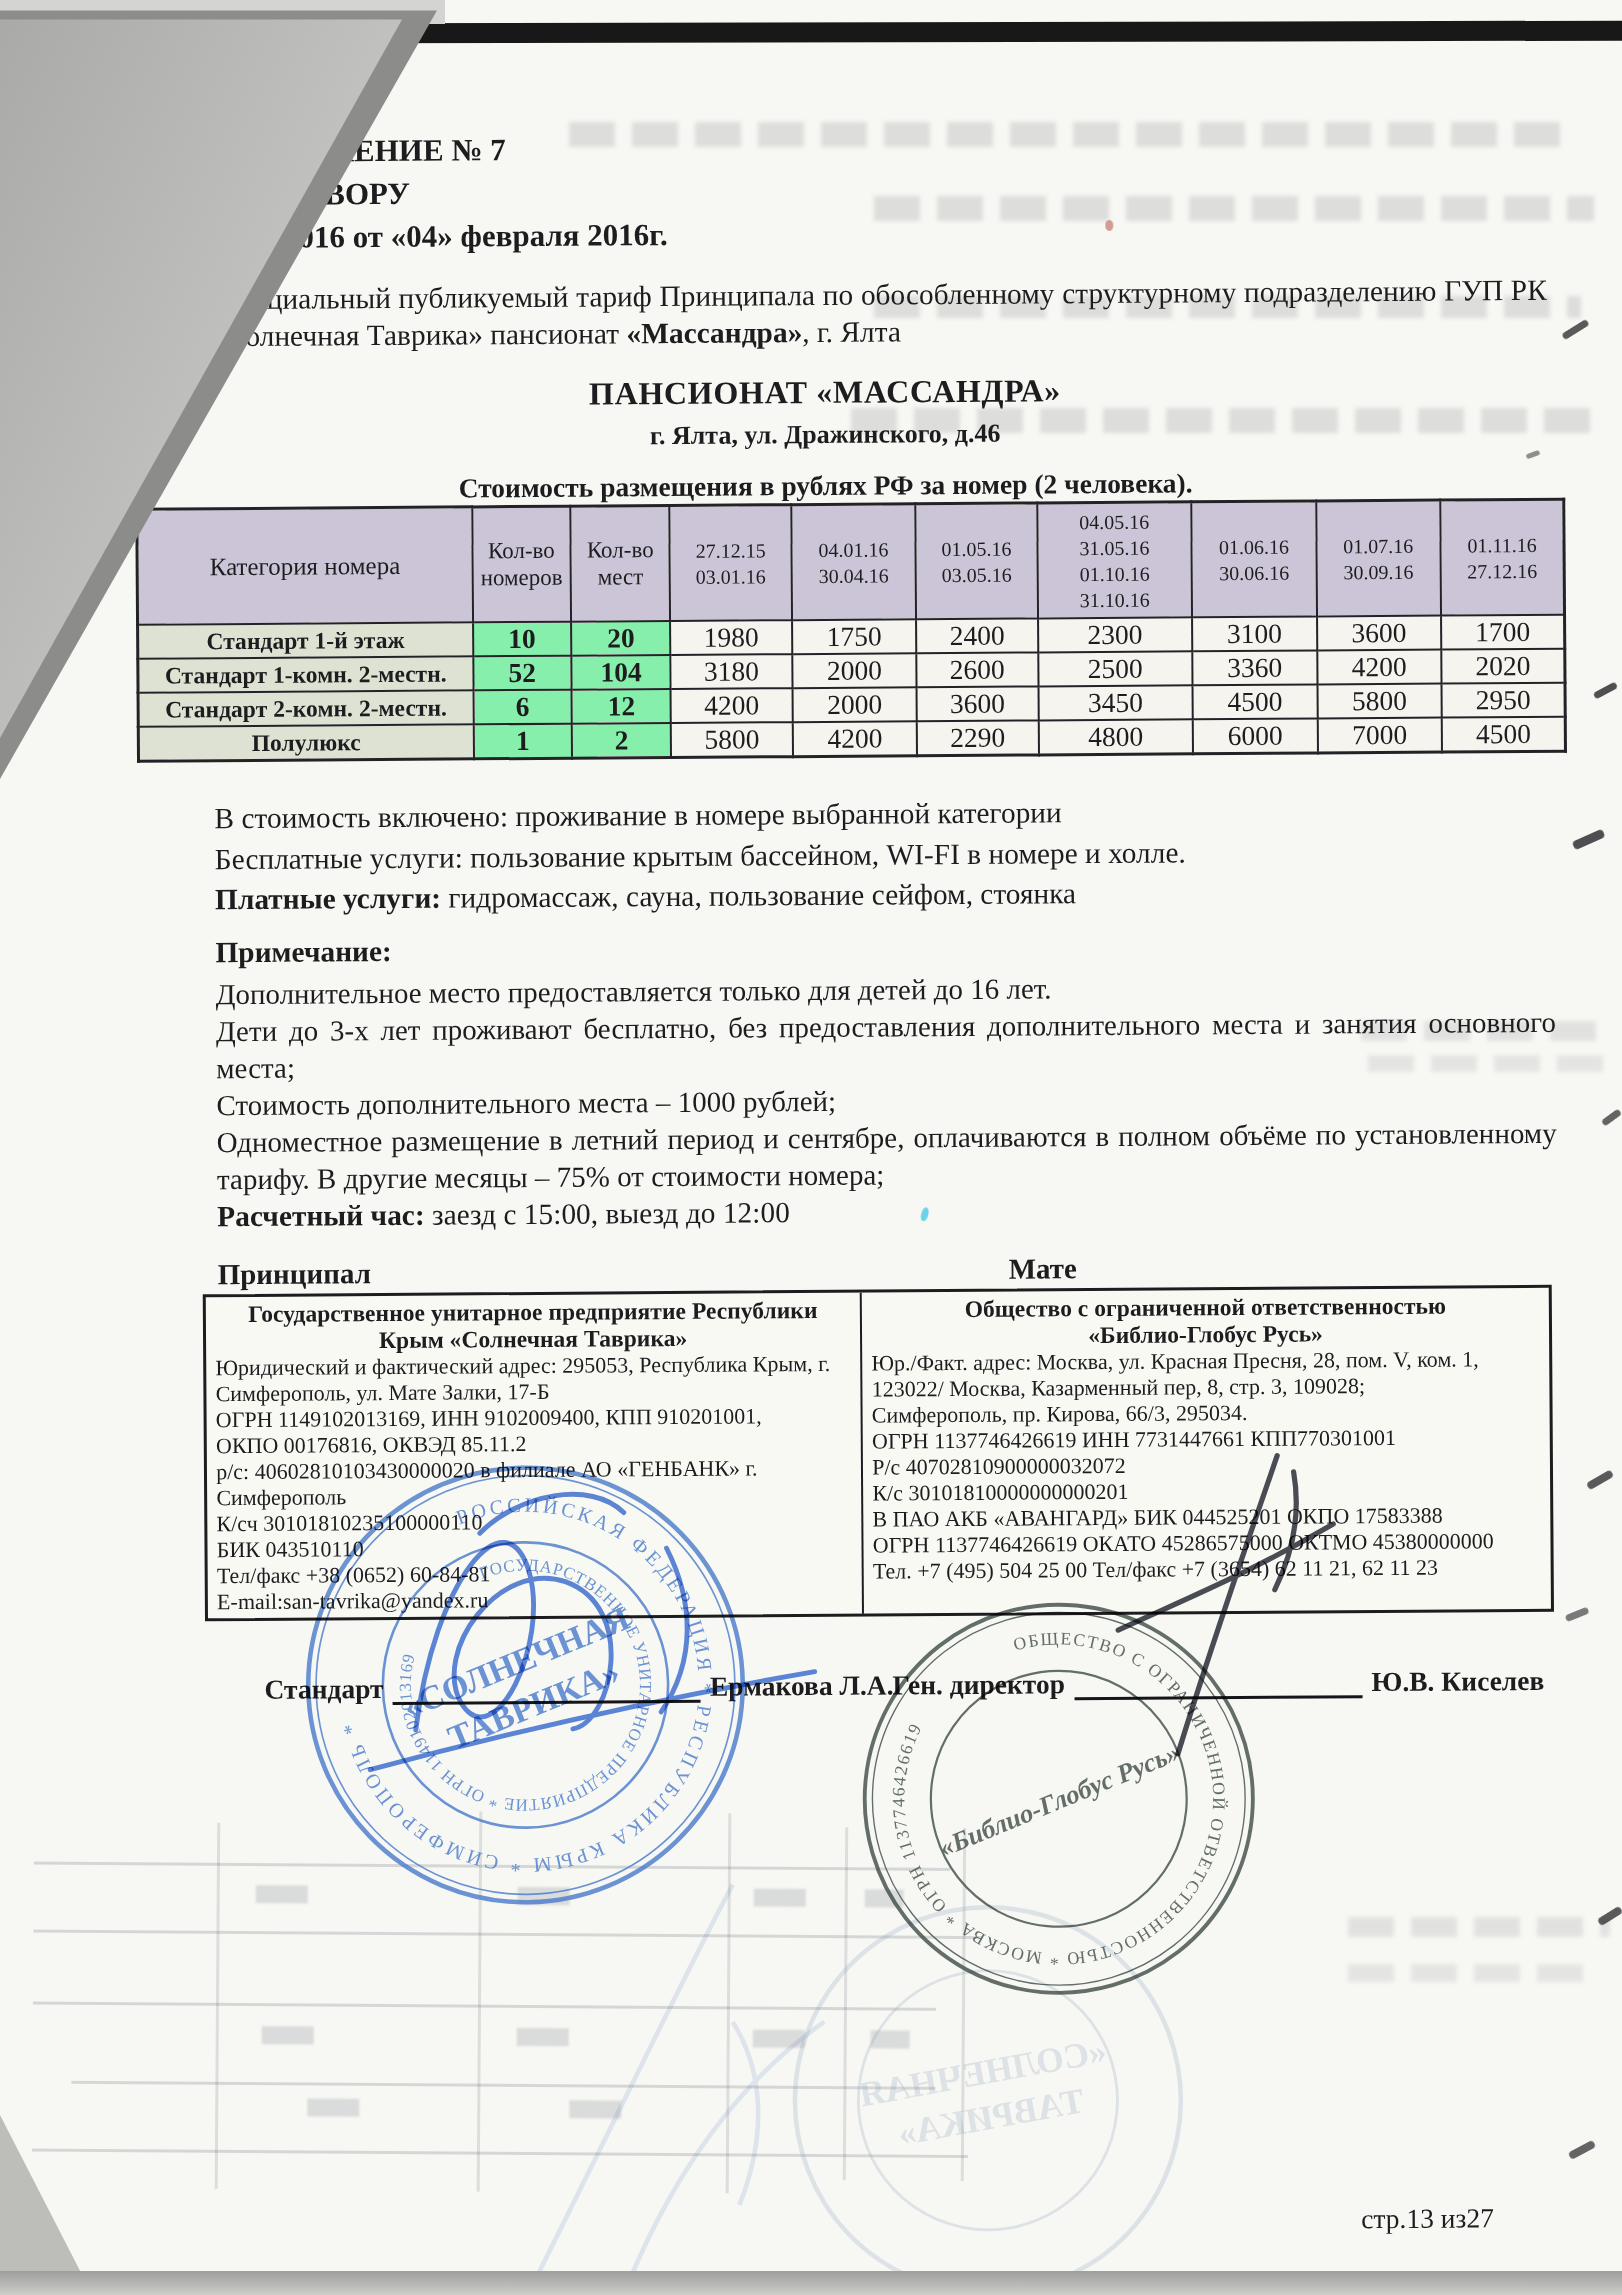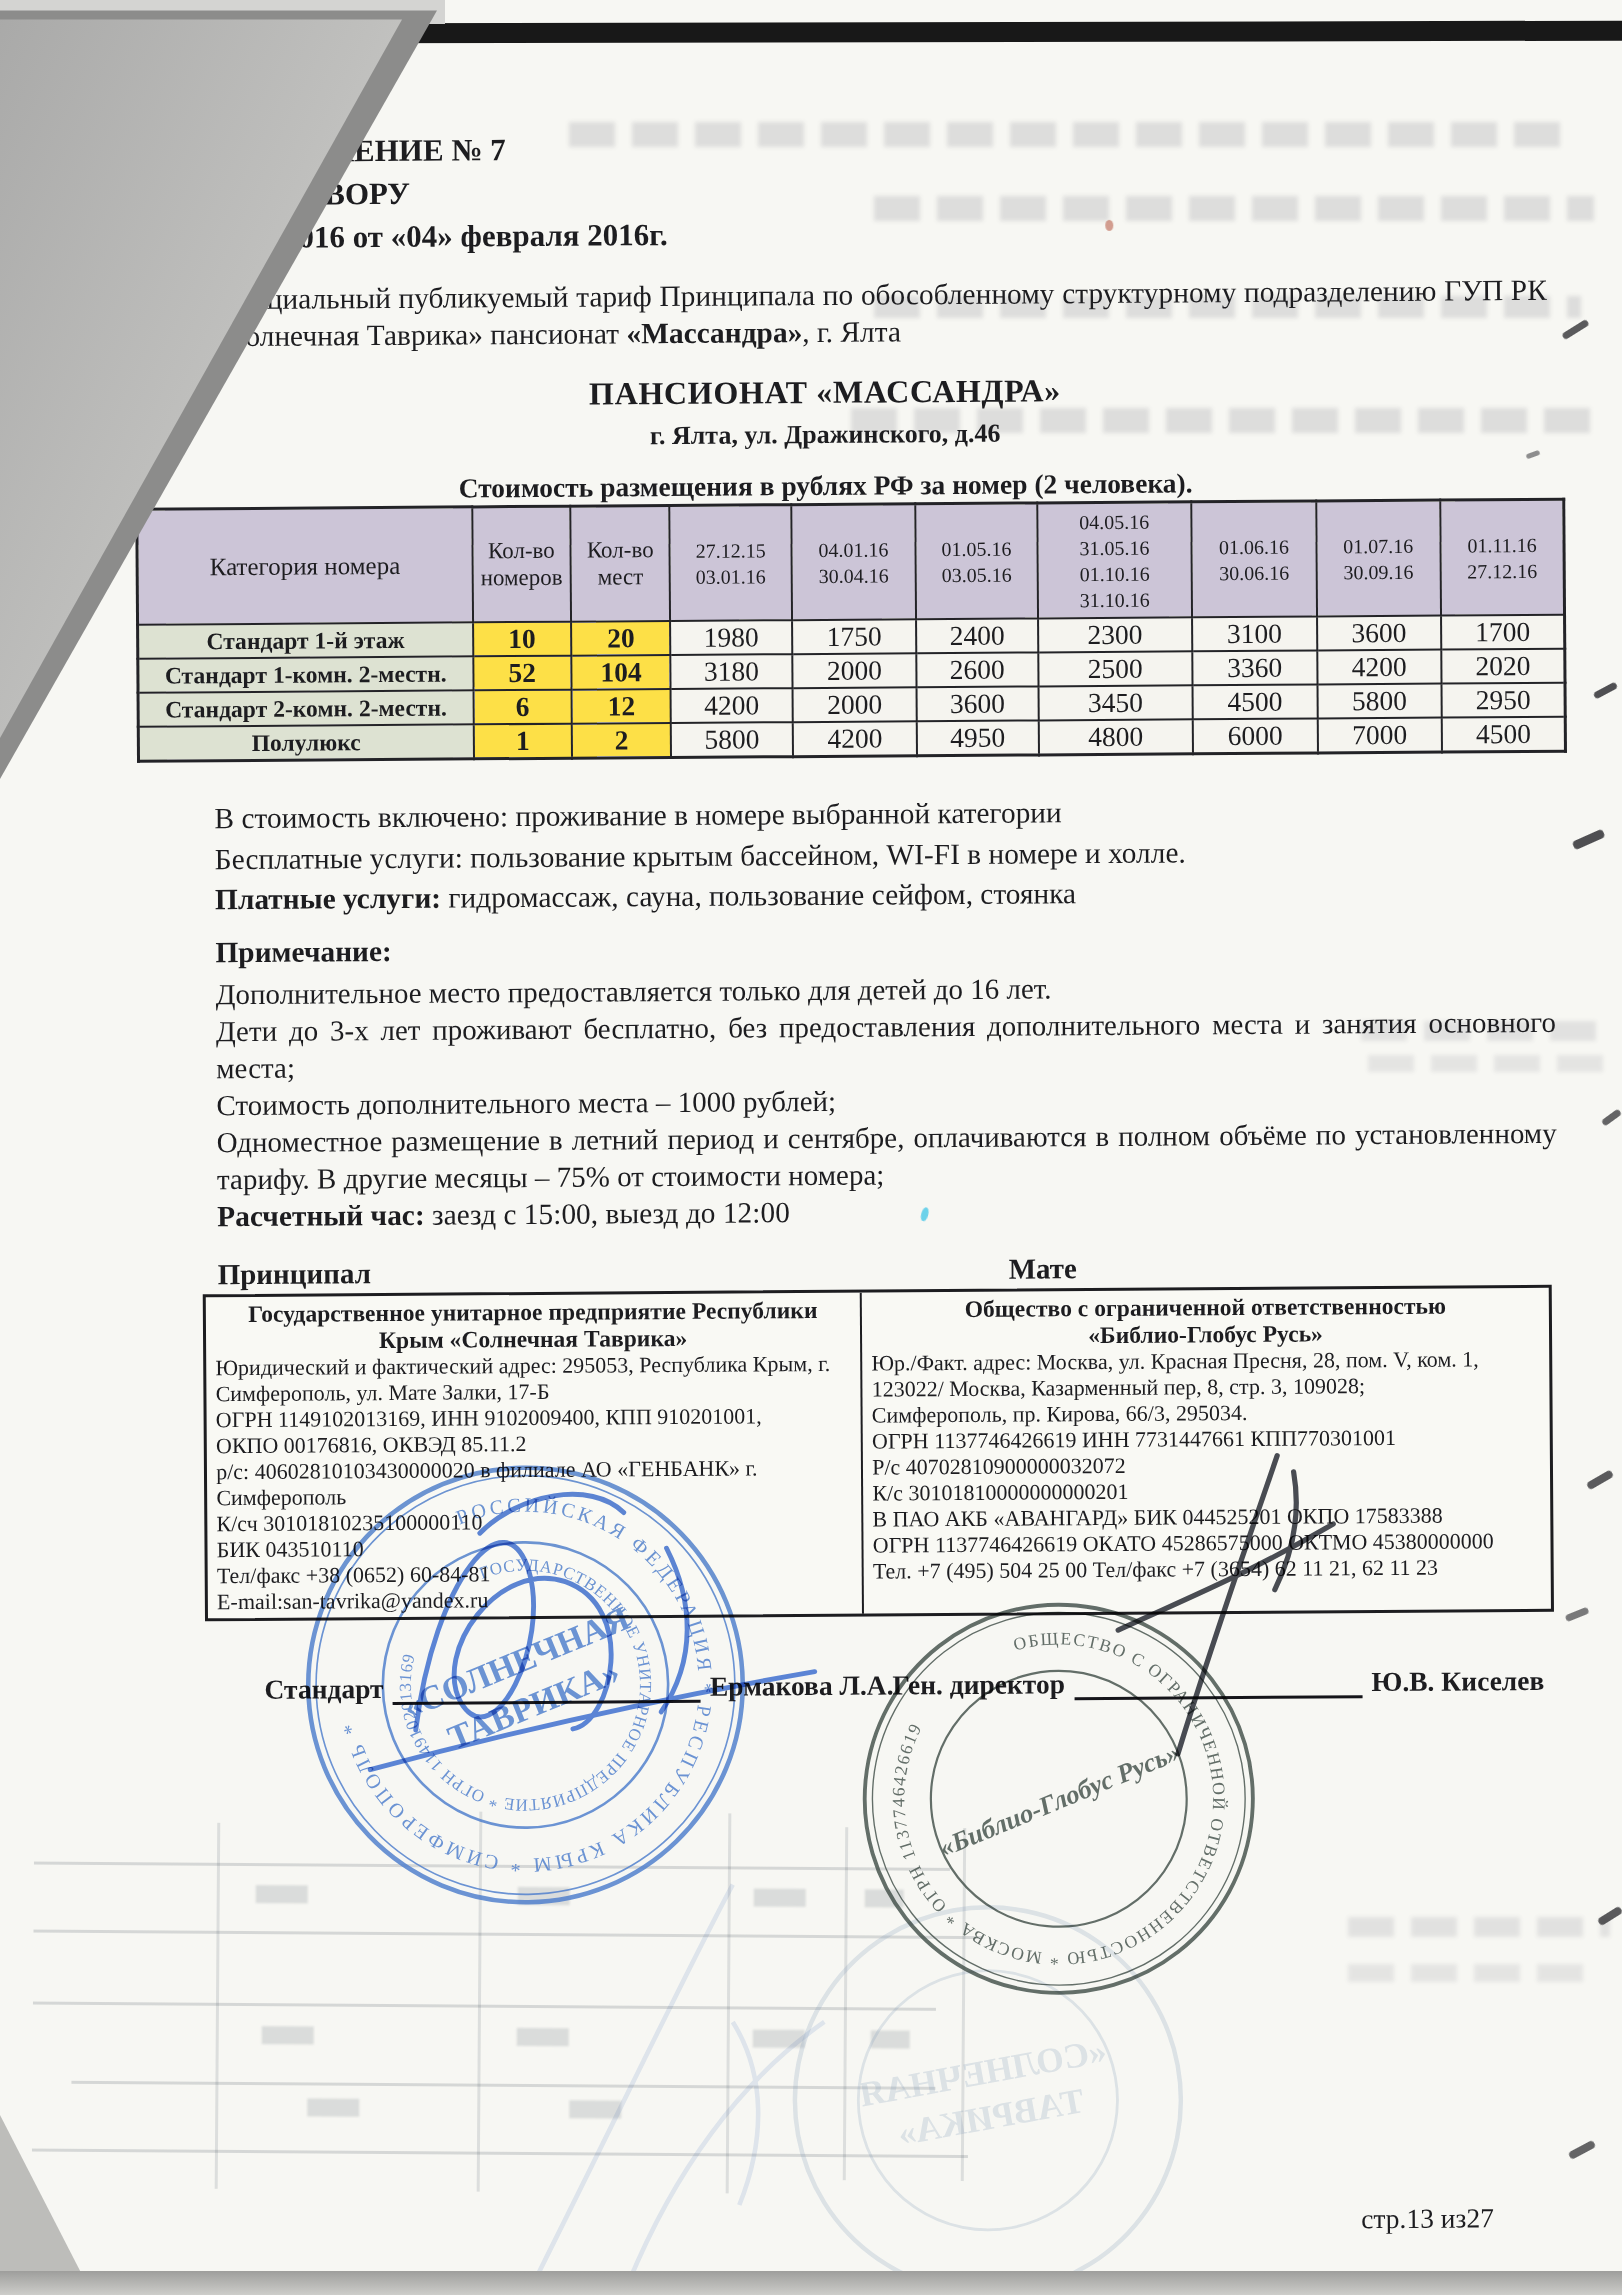--- a/index.html
+++ b/index.html
@@ -45,21 +45,21 @@
               table-layout:fixed;border:3.3px solid #232327;}
   table.price th,table.price td{border:2px solid #232327;text-align:center;vertical-align:middle;
               padding:0 2.6px;overflow:hidden;}
   table.price thead th{height:113px;background:#ccc5d7;font-weight:400;}
   .th-cat{font-size:25px;}
   .th-cnt{font-size:23px;line-height:1.15;}
   .th-date{font-size:20px;line-height:1.3;white-space:pre-line;}
   table.price tbody tr{height:34px;}
   table.price tbody tr{border-top:2.6px solid #232327;}
   td.cat{background:#dde2d2;font-size:23.6px;font-weight:700;}
-  td.cnt{background:#fde047;font-size:27.5px;font-weight:700;}
+  td.cnt{background:#86efac;font-size:27.5px;font-weight:700;}
   td.prc{background:#f5f4ef;font-size:27.5px;}
 
   .svc{left:211px;font-size:29.4px;}
   .svc b{font-weight:700;}
   .note-h{left:211px;top:932px;font-size:29.4px;font-weight:700;}
   .note-b{left:211px;top:972px;width:1340px;font-size:29px;line-height:37px;
           text-align:justify;white-space:pre-line;}
   .checkin{left:211px;top:1196px;font-size:29.4px;}
   .party-label{top:1254px;font-size:29px;font-weight:700;}
 
@@ -213,21 +213,21 @@
           <td class="prc">4500</td>
           <td class="prc">5800</td>
           <td class="prc">2950</td>
         </tr>
         <tr>
           <td class="cat">Полулюкс</td>
           <td class="cnt">1</td>
           <td class="cnt">2</td>
           <td class="prc">5800</td>
           <td class="prc">4200</td>
-          <td class="prc">4950</td>
+          <td class="prc">2290</td>
           <td class="prc">4800</td>
           <td class="prc">6000</td>
           <td class="prc">7000</td>
           <td class="prc">4500</td>
         </tr>
       </tbody>
     </table>
 
     <div class="abs svc" style="top:798px;">В стоимость включено: проживание в номере выбранной категории</div>
     <div class="abs svc" style="top:839px;">Бесплатные услуги: пользование крытым бассейном, WI-FI в номере и холле.</div>

